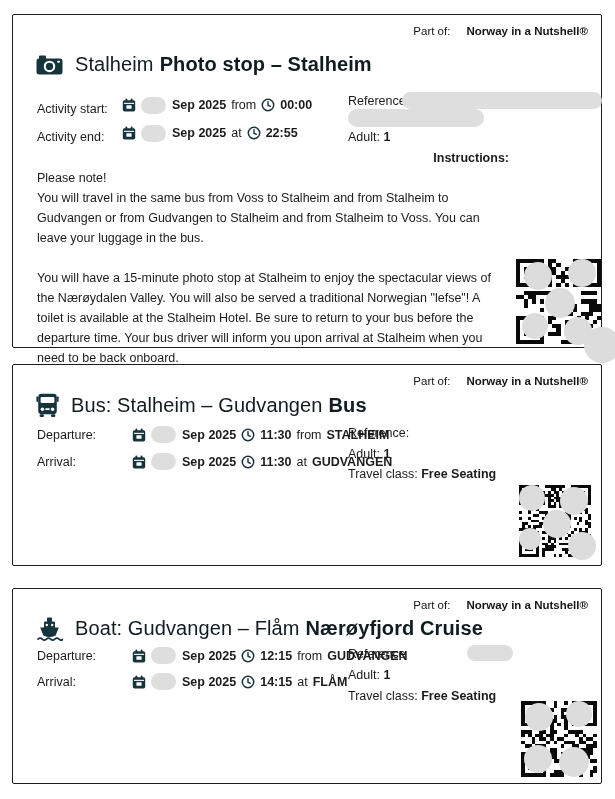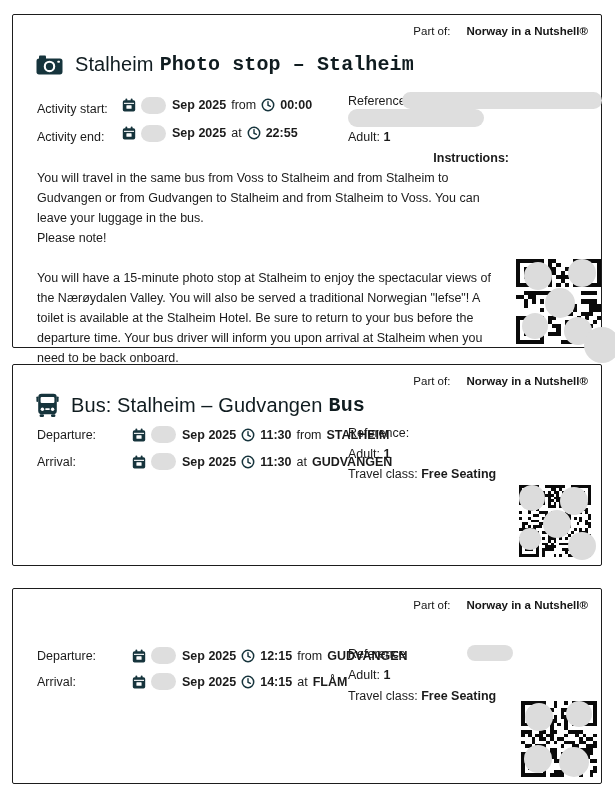--- a/index.html
+++ b/index.html
@@ -26,21 +26,21 @@
   }
   .partof .b { font-weight:bold; }
 
   .title-row {
     position:absolute; left:23px; display:flex; align-items:center; gap:12px;
     font-size:20px; letter-spacing:.1px; color:#101c20;
   }
   .t1 .title-row { top:38px; }
   .t2 .title-row { top:28px; }
   .t3 .title-row { top:26px; }
-  .title-row .bold { font-weight:bold; margin-left:-6px;font-family:Liberation Mono, monospace; }
+  .title-row .bold { font-weight:bold; margin-left:-6px; }
   .title-row .reg { font-weight:400; }
   .ic { display:inline-flex; align-items:center; justify-content:center; }
 
   .row {
     position:absolute; left:24px; display:flex; align-items:center; gap:5px;
     white-space:nowrap; color:#1b1b1b;
   }
   .t1 .row1 { top:79px; } .t1 .row2 { top:107px; }
   .t2 .row1 { top:61px; } .t2 .row2 { top:88px; }
   .t3 .row1 { top:58px; } .t3 .row2 { top:84px; }
@@ -161,22 +161,22 @@
   <div class="rightcol-label ref">Reference</div>
   <div class="ref-blob refb1"></div>
   <div class="ref-blob refb2"></div>
   <div class="rightcol-label adult">
     <span>Adult:</span>
     <span class="b">1</span>
   </div>
 
   <div class="instructions">
     <p class="head">Instructions:</p>
+    <p>Please note!</p>
     <p>You will travel in the same bus from Voss to Stalheim and from Stalheim to Gudvangen or from Gudvangen to Stalheim and from Stalheim to Voss. You can leave your luggage in the bus.</p>
-    <p>Please note!</p>
     <p class="gap">You will have a 15-minute photo stop at Stalheim to enjoy the spectacular views of the Nærøydalen Valley. You will also be served a traditional Norwegian "lefse"! A toilet is available at the Stalheim Hotel. Be sure to return to your bus before the departure time. Your bus driver will inform you upon arrival at Stalheim when you need to be back onboard.</p>
   </div>
 
   <div class="qr" id="qr1">
       <svg viewBox="0 0 21 21" fill="#0a0a0a">
         <rect x="0" y="0" width="7" height="7"></rect>
         <rect x="1" y="1" width="5" height="5" fill="#fff"></rect>
         <rect x="2" y="2" width="3" height="3"></rect>
         <rect x="14" y="0" width="7" height="7"></rect>
         <rect x="15" y="1" width="5" height="5" fill="#fff"></rect>
@@ -604,20 +604,34 @@
       <div class="qblob" style="left:49px;top:47px;width:28px;height:28px"></div>
     </div>
 </section>
 
 <section class="ticket t3">
   <div class="partof">
     <span>Part of:</span>
     <span class="b">Norway in a Nutshell®</span>
   </div>
 
+  <div class="title-row">
+    <span class="ic">
+      <svg width="27" height="27" viewBox="0 0 27 27">
+          <rect x="11" y="2.6" width="5" height="4.4" rx="0.9" fill="#16343c"></rect>
+          <rect x="8" y="6.4" width="11" height="7.4" rx="1" fill="#16343c"></rect>
+          <path d="M4.2 12.6 H22.8 L19.6 20.6 Q13.5 23.6 7.4 20.6 Z" fill="#16343c"></path>
+          <circle cx="10.8" cy="10" r="1.2" fill="#ffffff"></circle>
+          <circle cx="16.2" cy="10" r="1.2" fill="#ffffff"></circle>
+          <path d="M2 24.2 q2.1 -2 4.2 0 t4.2 0 t4.2 0 t4.2 0 t4.2 0 t4.2 0" fill="none" stroke="#16343c" stroke-width="1.6" stroke-linecap="round"></path>
+        </svg>
+    </span>
+    <span class="reg">Boat: Gudvangen – Flåm</span>
+    <span class="bold">Nærøyfjord Cruise</span>
+  </div>
 
   <div class="row row1">
     <span class="rlabel">Departure:</span>
     <span class="ic">
         <svg width="14" height="14" viewBox="0 0 14 14">
           <rect x="0.8" y="2.2" width="12.4" height="11.2" rx="1.7" fill="#16343c"></rect>
           <rect x="3.4" y="0.6" width="1.9" height="3" rx="0.9" fill="#16343c"></rect>
           <rect x="8.7" y="0.6" width="1.9" height="3" rx="0.9" fill="#16343c"></rect>
           <rect x="2" y="4.8" width="10" height="1.1" fill="#fff"></rect>
           <rect x="4.4" y="7.2" width="5.2" height="3.6" rx="0.6" fill="#fff"></rect>

